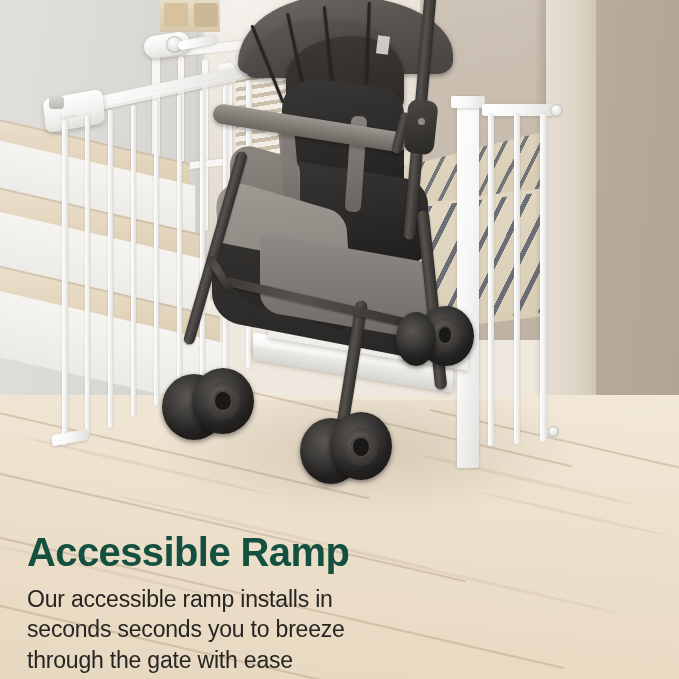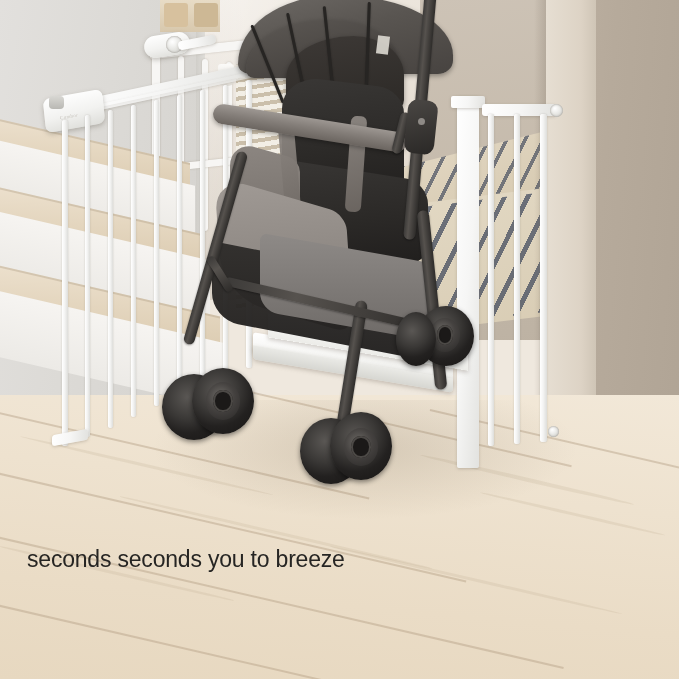--- a/index.html
+++ b/index.html
@@ -414,18 +414,21 @@
 
   <div class="wheel" style="left:300px;top:418px;width:62px;height:66px;"></div>
   <div class="wheel" style="left:330px;top:412px;width:62px;height:68px;"></div>
   <div class="wheel-hub" style="left:344px;top:428px;width:34px;height:38px;"></div>
 
   <div class="wheel" style="left:418px;top:306px;width:56px;height:60px;"></div>
   <div class="wheel-hub" style="left:430px;top:318px;width:30px;height:34px;"></div>
   <div class="wheel" style="left:396px;top:312px;width:40px;height:54px;"></div>
 
   <div class="text-wrap">
+    <div class="headline">Accessible Ramp</div>
     <div class="subcopy">
+      <span>Our accessible ramp installs in</span>
       <span>seconds seconds you to breeze</span>
+      <span>through the gate with ease</span>
     </div>
   </div>
 
 </div>
 
 </body></html>

